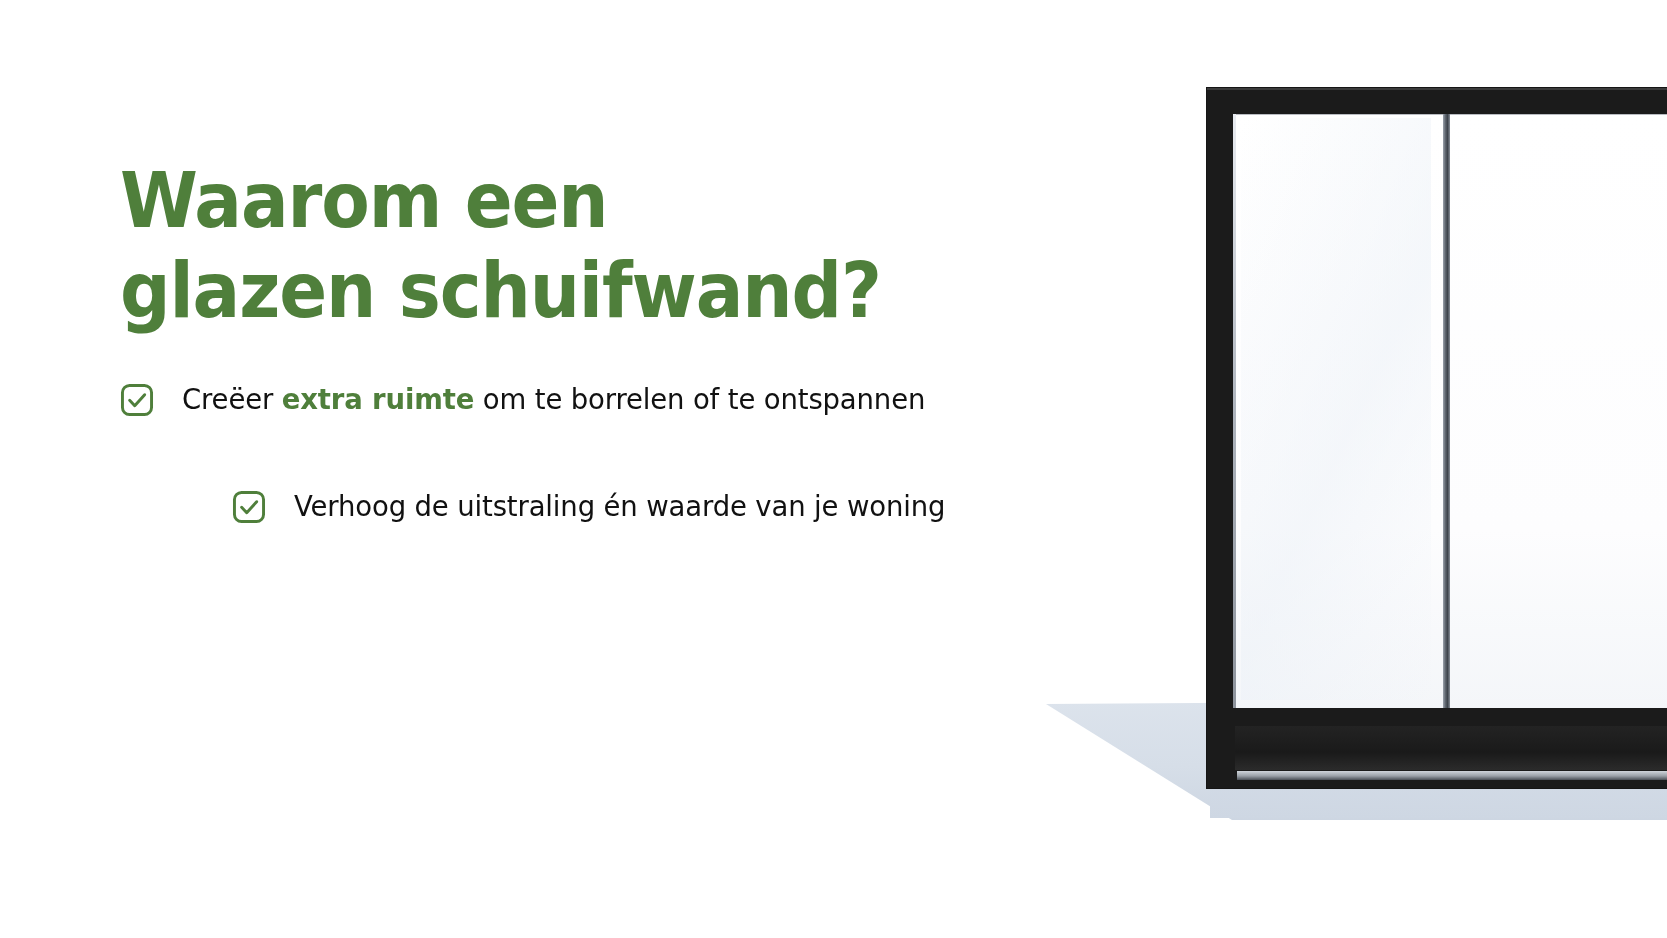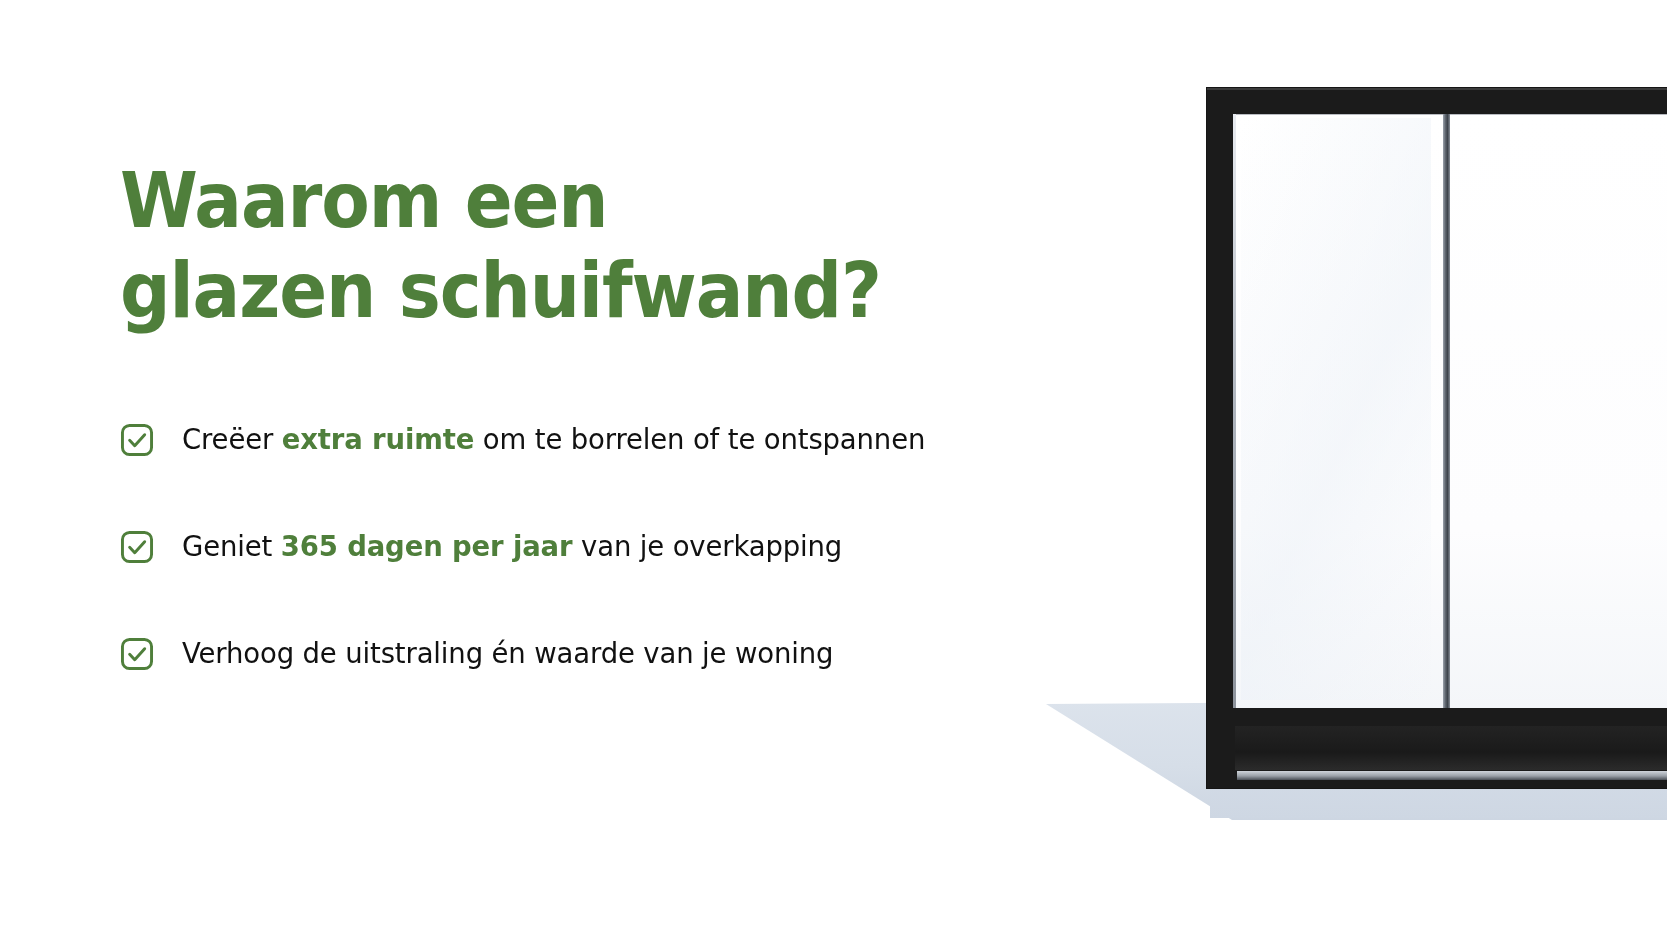--- a/index.html
+++ b/index.html
@@ -145,23 +145,22 @@
     position: absolute;
     left: 120px;
     top: 376px;
     width: 960px;
   }
   .benefit-row {
     display: flex;
     align-items: center;
     height: 48px;
     margin-bottom: 59px;
-    margin-top: 40px;
-  }
-  .benefit-row:last-child { margin-bottom: 0; }
+  }
+  .benefit-row:last-child { margin-bottom: 0; justify-content: center; }
 
   .check-icon {
     flex: 0 0 auto;
     width: 34px;
     height: 34px;
     margin-right: 28px;
     display: block;
   }
 
   .benefit-text {
@@ -208,22 +207,15 @@
           <rect x="2.6" y="2.6" width="30.8" height="30.8" rx="7.5" ry="7.5" fill="none" stroke="#4F7F3B" stroke-width="3.1"></rect>
           <path d="M10.2 18.3 L15.6 24.1 L26.1 12.4" fill="none" stroke="#4F7F3B" stroke-width="3.1" stroke-linecap="round" stroke-linejoin="round"></path>
         </svg></span>
       <span class="benefit-text"><span>Creëer </span><span class="em">extra ruimte</span><span> om te borrelen of te ontspannen</span></span>
     </li>
     <li class="benefit-row">
       <span class="check-icon"><svg viewBox="0 0 36 36" width="34" height="34" aria-hidden="true">
           <rect x="2.6" y="2.6" width="30.8" height="30.8" rx="7.5" ry="7.5" fill="none" stroke="#4F7F3B" stroke-width="3.1"></rect>
           <path d="M10.2 18.3 L15.6 24.1 L26.1 12.4" fill="none" stroke="#4F7F3B" stroke-width="3.1" stroke-linecap="round" stroke-linejoin="round"></path>
         </svg></span>
-      <span class="benefit-text"><span>Geniet </span><span class="em">365 dagen per jaar</span><span> van je overkapping</span></span>
-    </li>
-    <li class="benefit-row">
-      <span class="check-icon"><svg viewBox="0 0 36 36" width="34" height="34" aria-hidden="true">
-          <rect x="2.6" y="2.6" width="30.8" height="30.8" rx="7.5" ry="7.5" fill="none" stroke="#4F7F3B" stroke-width="3.1"></rect>
-          <path d="M10.2 18.3 L15.6 24.1 L26.1 12.4" fill="none" stroke="#4F7F3B" stroke-width="3.1" stroke-linecap="round" stroke-linejoin="round"></path>
-        </svg></span>
       <span class="benefit-text"><span>Verhoog de uitstraling én waarde van je woning</span></span>
     </li>
   </ul>
 
 </body></html>

